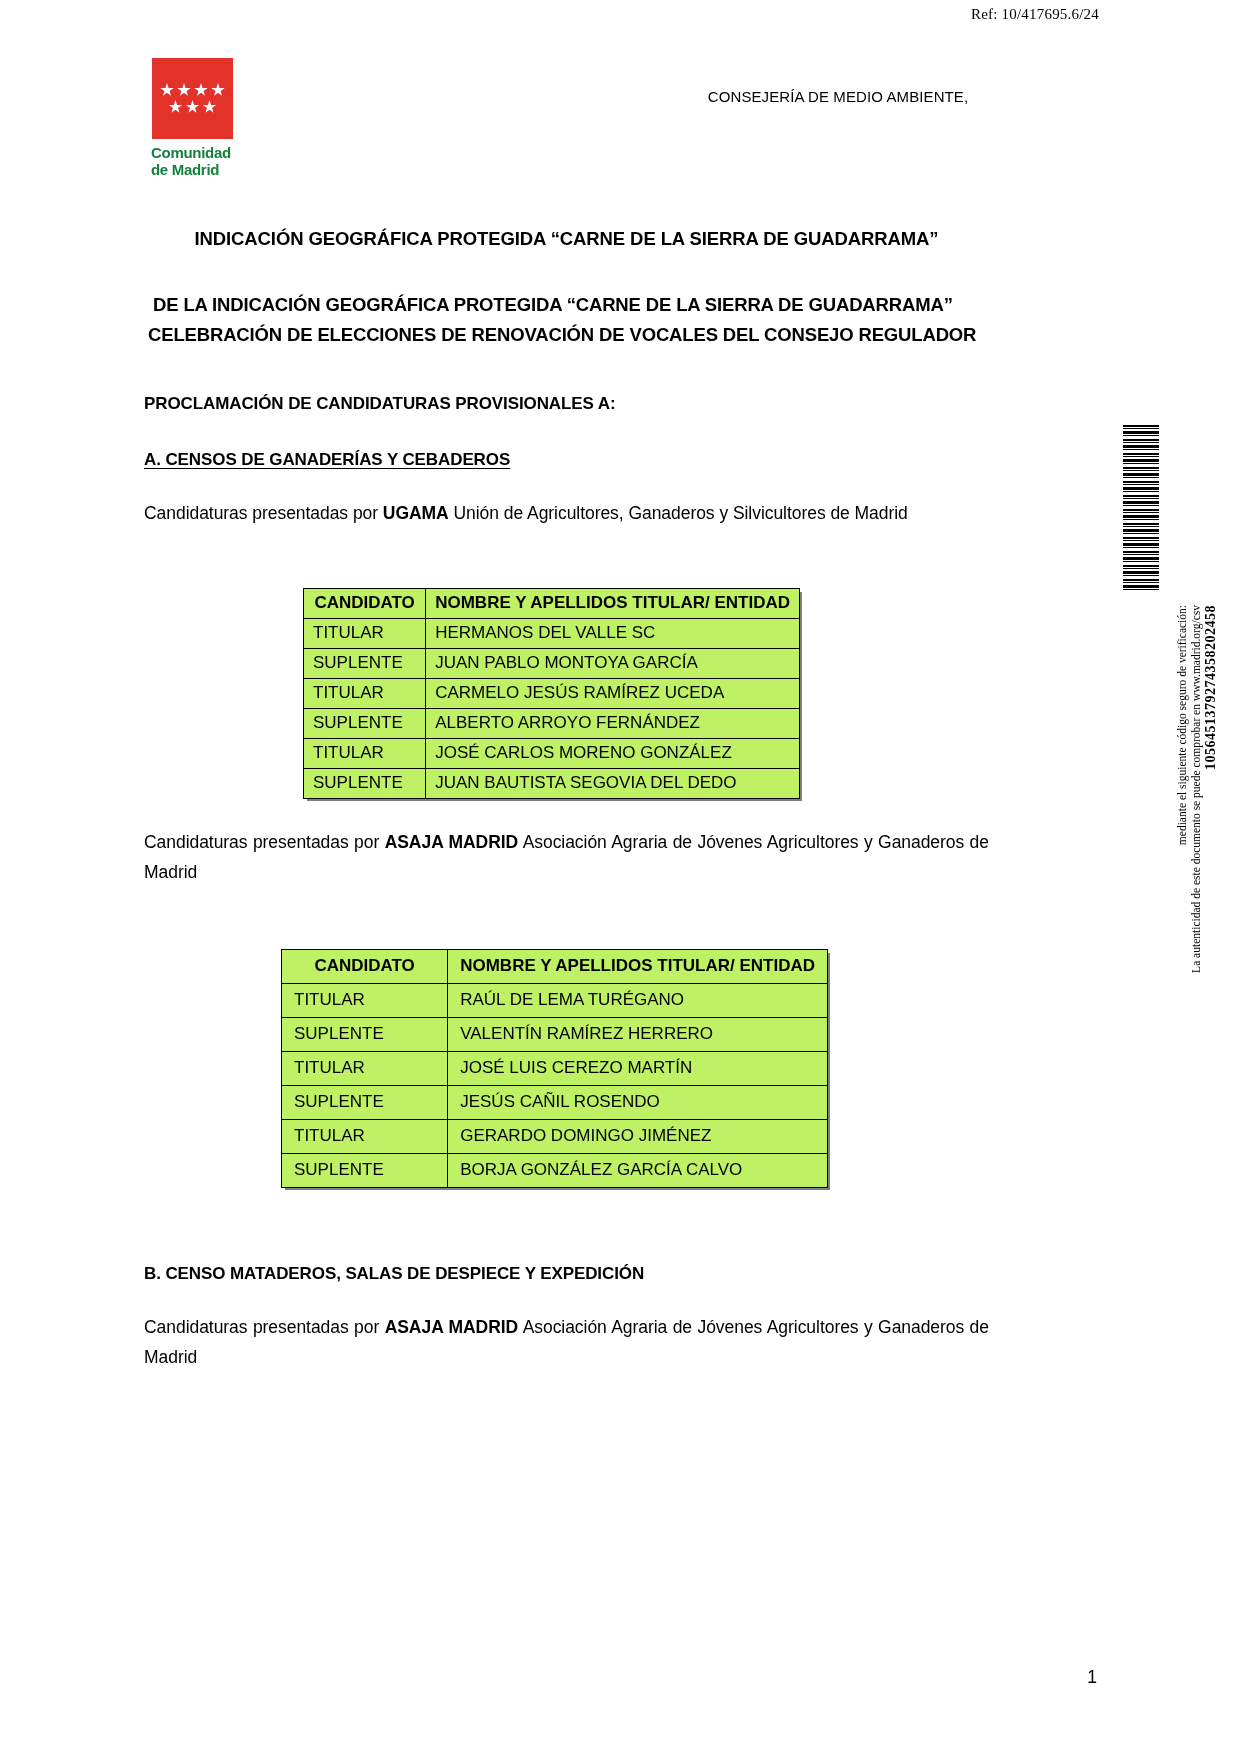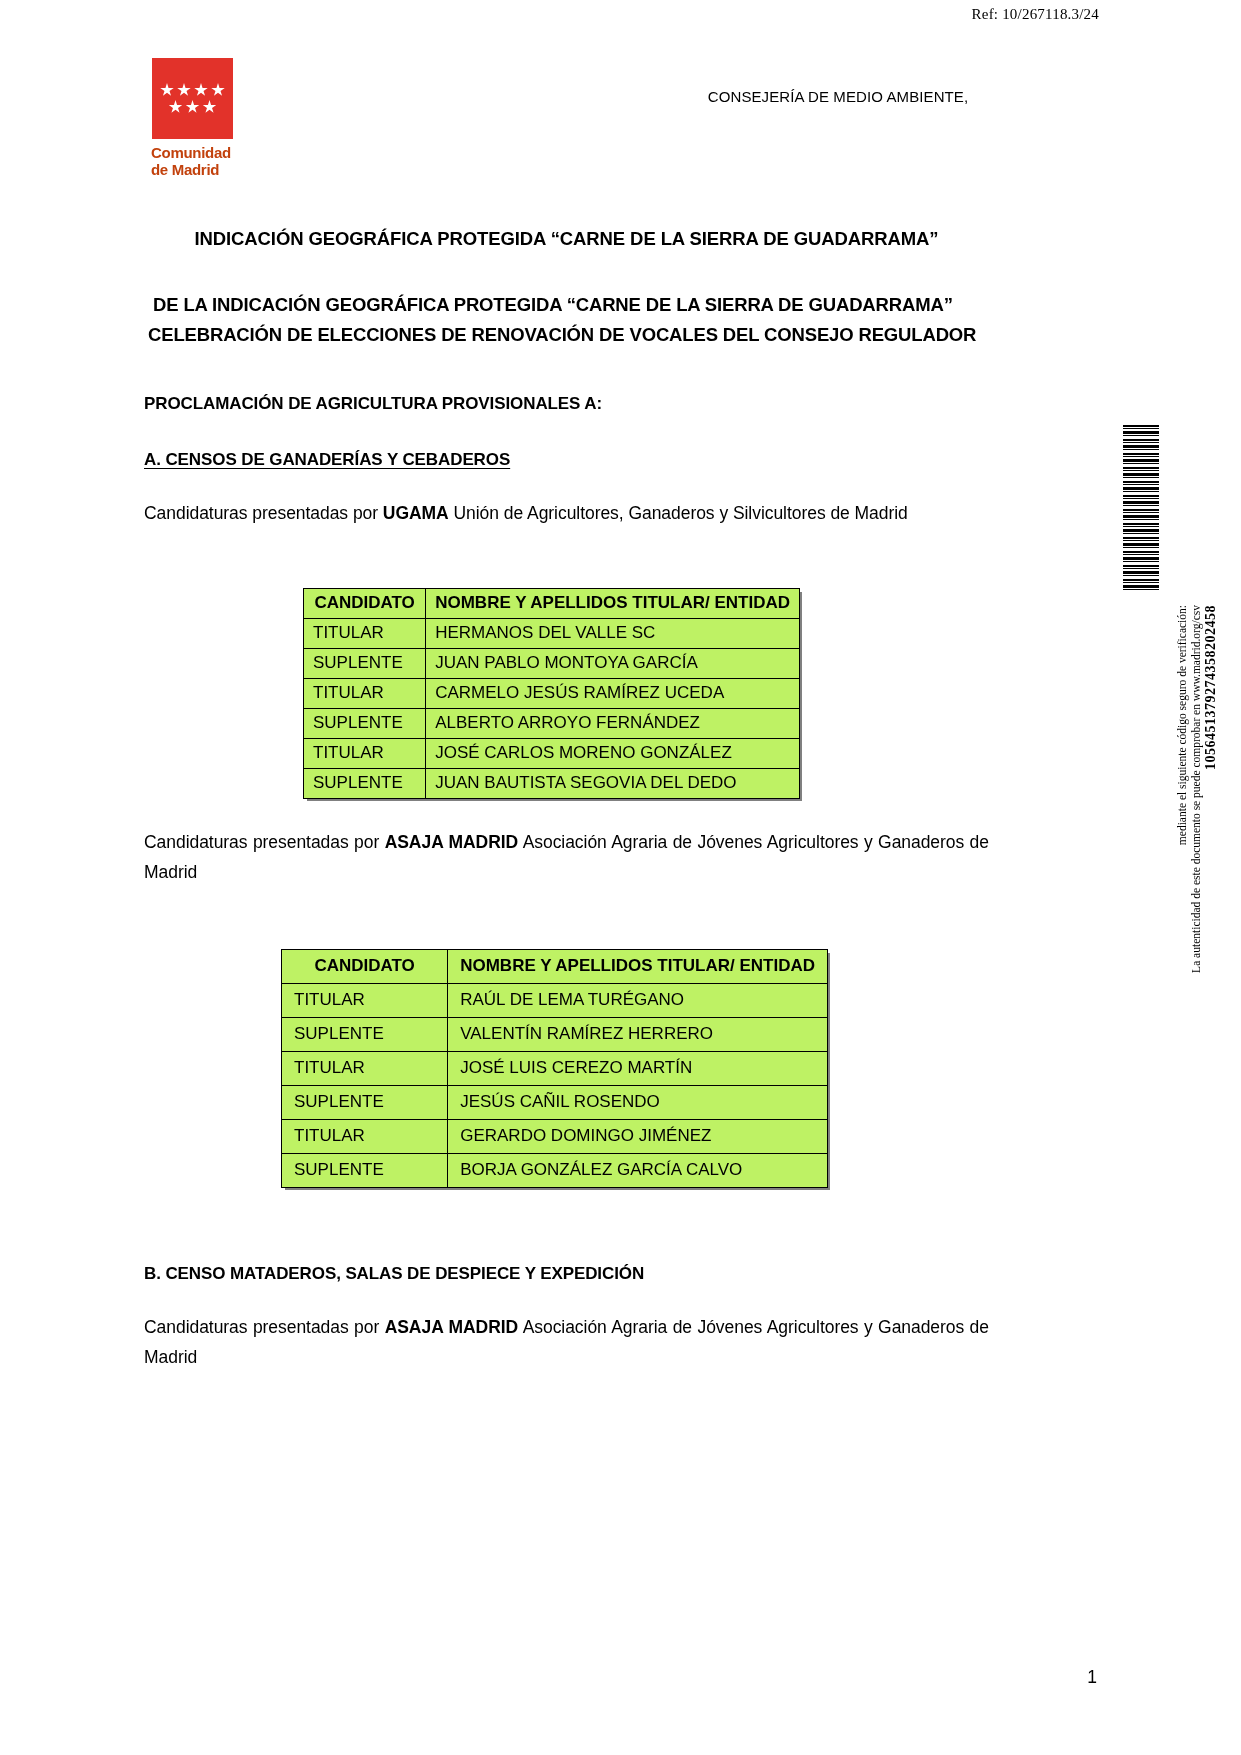--- a/index.html
+++ b/index.html
@@ -60,21 +60,21 @@
     background: #ffffff;
     clip-path: polygon(50% 0%, 61% 35%, 98% 35%, 68% 57%, 79% 91%, 50% 70%, 21% 91%, 32% 57%, 2% 35%, 39% 35%);
   }
   .logo-text {
     margin-top: 6px;
     font-family: "Liberation Sans", sans-serif;
     font-weight: bold;
     font-size: 15px;
     line-height: 1.12;
     letter-spacing: -0.3px;
-    color: #c2410c;
+    color: #15803d;
   }
 
   
   .consejeria {
     position: absolute;
     left: 628px;
     top: 82px;
     width: 420px;
     text-align: center;
     font-size: 15px;
@@ -235,21 +235,21 @@
     right: 144px;
     bottom: 67px;
     font-size: 17.5px;
   }
 </style>
 </head>
 <body>
 
 <div class="page">
 
-  <div class="ref-line">Ref: 10/267118.3/24</div>
+  <div class="ref-line">Ref: 10/417695.6/24</div>
 
   <div class="logo-block">
     <div class="logo-square">
       <div class="stars-row top">
         <span class="star"></span>
         <span class="star"></span>
         <span class="star"></span>
         <span class="star"></span>
       </div>
       <div class="stars-row bottom">
@@ -270,21 +270,21 @@
 
   <div class="content">
 
     <div class="title-ig">INDICACIÓN GEOGRÁFICA PROTEGIDA “CARNE DE LA SIERRA DE GUADARRAMA”</div>
 
     <div class="subtitle">
       <span class="sline l2">DE LA INDICACIÓN GEOGRÁFICA PROTEGIDA “CARNE DE LA SIERRA DE GUADARRAMA”</span>
       <span class="sline l1">CELEBRACIÓN DE ELECCIONES DE RENOVACIÓN DE VOCALES DEL CONSEJO REGULADOR</span>
     </div>
 
-    <div class="proclama">PROCLAMACIÓN DE AGRICULTURA PROVISIONALES A:</div>
+    <div class="proclama">PROCLAMACIÓN DE CANDIDATURAS PROVISIONALES A:</div>
 
     <div class="section-head">A. CENSOS DE GANADERÍAS Y CEBADEROS</div>
 
     <div class="para"><span>Candidaturas presentadas por </span><b>UGAMA</b><span> Unión de Agricultores, Ganaderos y Silvicultores de Madrid</span></div>
 
     <div class="tbl1-wrap">
       <table class="cand">
         <thead>
           <tr>
             <th class="c1">CANDIDATO</th>

